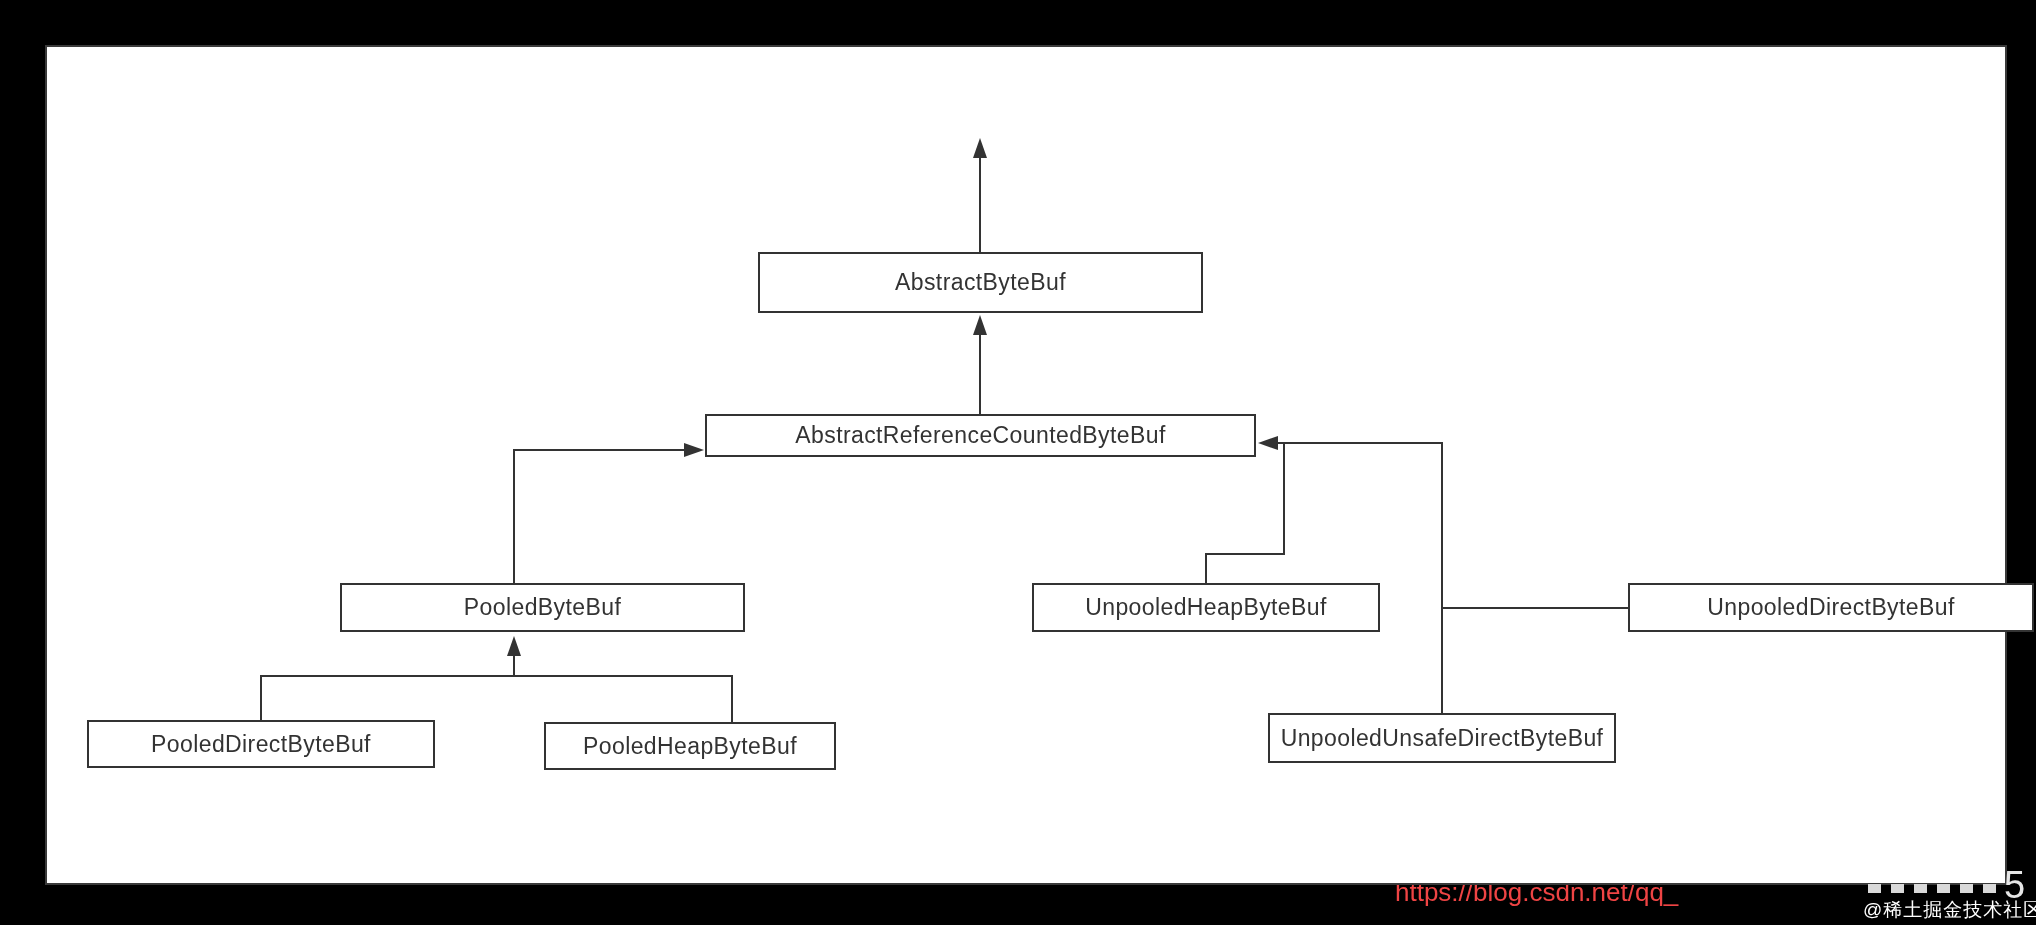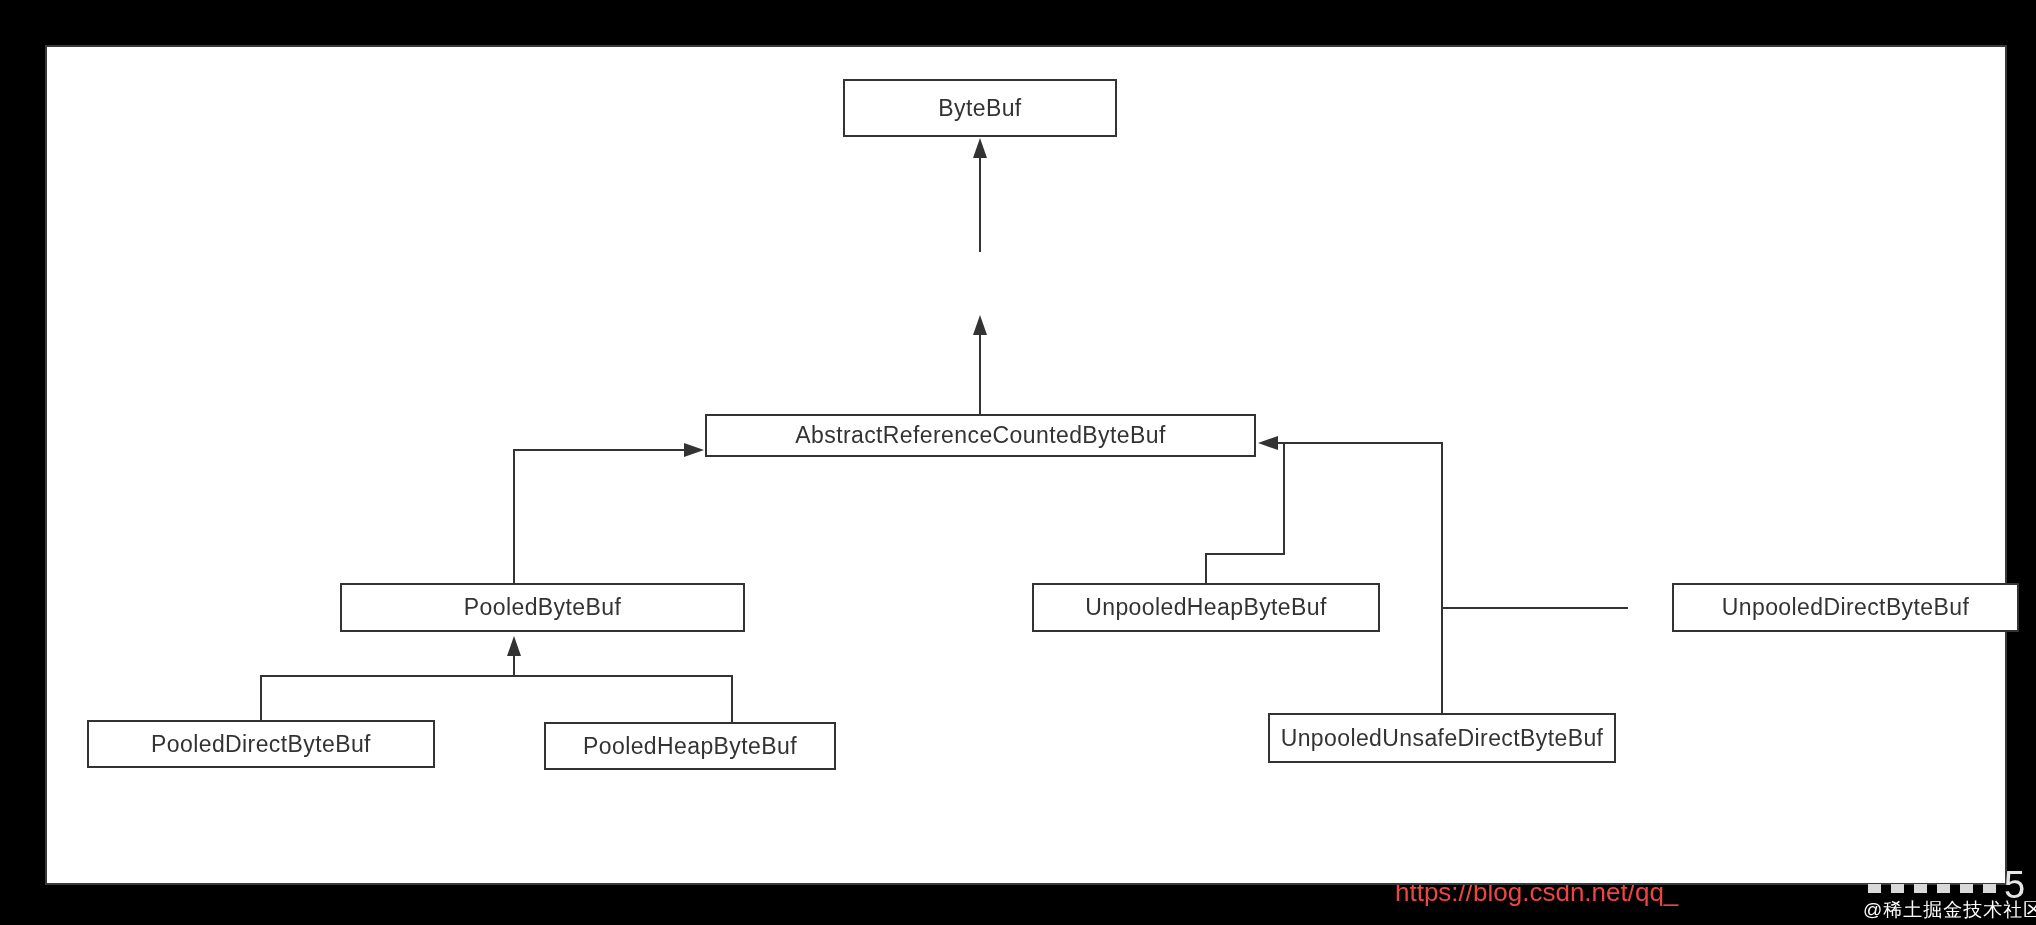--- a/index.html
+++ b/index.html
@@ -61,25 +61,25 @@
     <path d="M 1284 443 L 1284 554 L 1206 554 L 1206 583"></path>
 
     <path d="M 1442 608 L 1628 608"></path>
 
     <path d="M 261 720 L 261 676 L 732 676 L 732 722"></path>
 
     <path d="M 514 676 L 514 655"></path>
     <polygon points="514,636 507,656 521,656" fill="#333333" stroke="none"></polygon>
   </svg>
 
-  <div class="node" style="left: 843px; top: 79px; width: 274px; height: 58px;">ByteBuf</div>
+  <div class="node" style="left: 758px; top: 252px; width: 445px; height: 61px;">AbstractByteBuf</div>
   <div class="node" style="left: 705px; top: 414px; width: 551px; height: 43px;">AbstractReferenceCountedByteBuf</div>
   <div class="node" style="left: 340px; top: 583px; width: 405px; height: 49px;">PooledByteBuf</div>
   <div class="node" style="left: 1032px; top: 583px; width: 348px; height: 49px;">UnpooledHeapByteBuf</div>
-  <div class="node" style="left: 1628px; top: 583px; width: 347px; height: 49px; margin-left: 44px;">UnpooledDirectByteBuf</div>
+  <div class="node" style="left: 1628px; top: 583px; width: 406px; height: 49px;">UnpooledDirectByteBuf</div>
   <div class="node" style="left: 87px; top: 720px; width: 348px; height: 48px;">PooledDirectByteBuf</div>
   <div class="node" style="left: 544px; top: 722px; width: 292px; height: 48px;">PooledHeapByteBuf</div>
   <div class="node" style="left: 1268px; top: 713px; width: 348px; height: 50px;">UnpooledUnsafeDirectByteBuf</div>
 
   <div class="wm-frags"></div>
 
   <div class="wm-tail">5</div>
 
   <div class="wm-badge">@稀土掘金技术社区</div>
 

